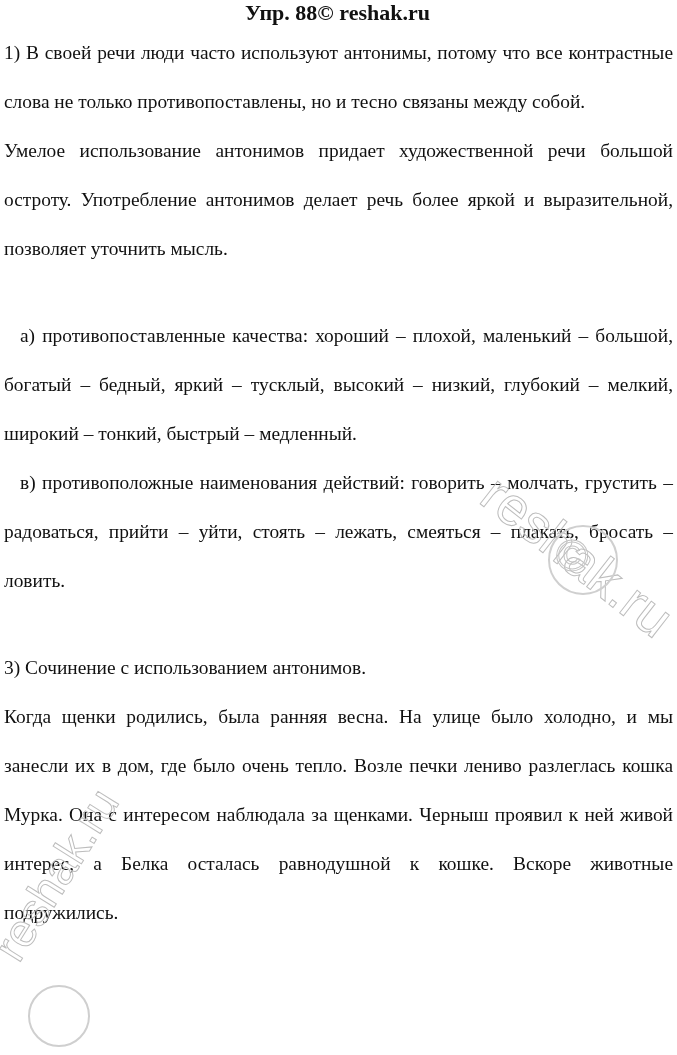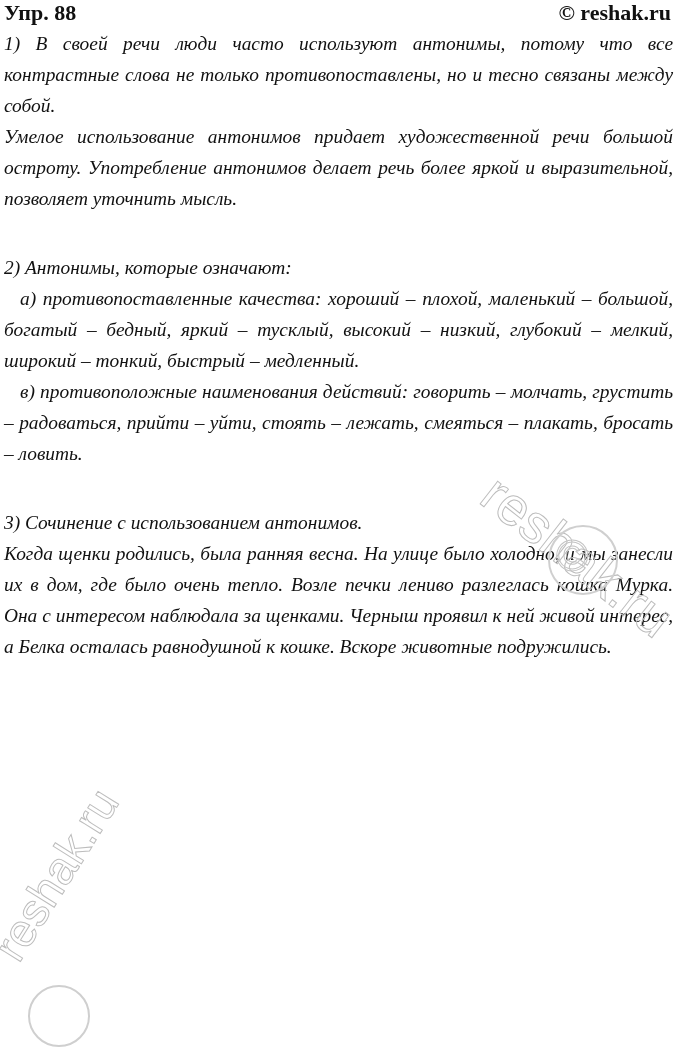--- a/index.html
+++ b/index.html
@@ -15,39 +15,38 @@
       font-family: "Liberation Serif", "DejaVu Serif", serif;
       color: #111111;
     }
     .header {
       position: absolute;
       top: 0;
       left: 4px;
       right: 6px;
       height: 30px;
       display: flex;
-      justify-content: space-between;
+      justify-content: center;
       align-items: baseline;
       font-size: 22px;
       line-height: 26px;
     }
     .ex-title {
       font-weight: bold;
     }
     .copyright {
       font-weight: bold;
     }
     .content {
       position: absolute;
       top: 28px;
       left: 4px;
       width: 669px;
       font-size: 19.4px;
-      line-height: 31px;
-      font-style: italic;
+      line-height: 49px;
     }
     .p {
       margin: 0;
       text-align: justify;
       text-align-last: left;
     }
     .indent {
       text-indent: 16px;
     }
     .gap {
@@ -86,21 +85,20 @@
   <span class="ex-title">Упр. 88</span>
   <span class="copyright">© reshak.ru</span>
 </div>
 
 <div class="content">
   <p class="p">1) В своей речи люди часто используют антонимы, потому что все контрастные слова не только противопоставлены, но и тесно связаны между собой.</p>
   <p class="p">Умелое использование антонимов придает художественной речи большой остроту. Употребление антонимов делает речь более яркой и выразительной, позволяет уточнить мысль.</p>
 
   <div class="gap"></div>
 
-  <p class="p">2) Антонимы, которые означают:</p>
   <p class="p indent">а) противопоставленные качества: хороший – плохой, маленький – большой, богатый – бедный, яркий – тусклый, высокий – низкий, глубокий – мелкий, широкий – тонкий, быстрый – медленный.</p>
   <p class="p indent">в) противоположные наименования действий: говорить – молчать, грустить – радоваться, прийти – уйти, стоять – лежать, смеяться – плакать, бросать – ловить.</p>
 
   <div class="gap"></div>
 
   <p class="p">3) Сочинение с использованием антонимов.</p>
   <p class="p">Когда щенки родились, была ранняя весна. На улице было холодно, и мы занесли их в дом, где было очень тепло. Возле печки лениво разлеглась кошка Мурка. Она с интересом наблюдала за щенками. Черныш проявил к ней живой интерес, а Белка осталась равнодушной к кошке. Вскоре животные подружились.</p>
 </div>
 
 <div class="watermark" style="left:508px; top:462px; transform: rotate(38deg);">reshak.ru</div>

